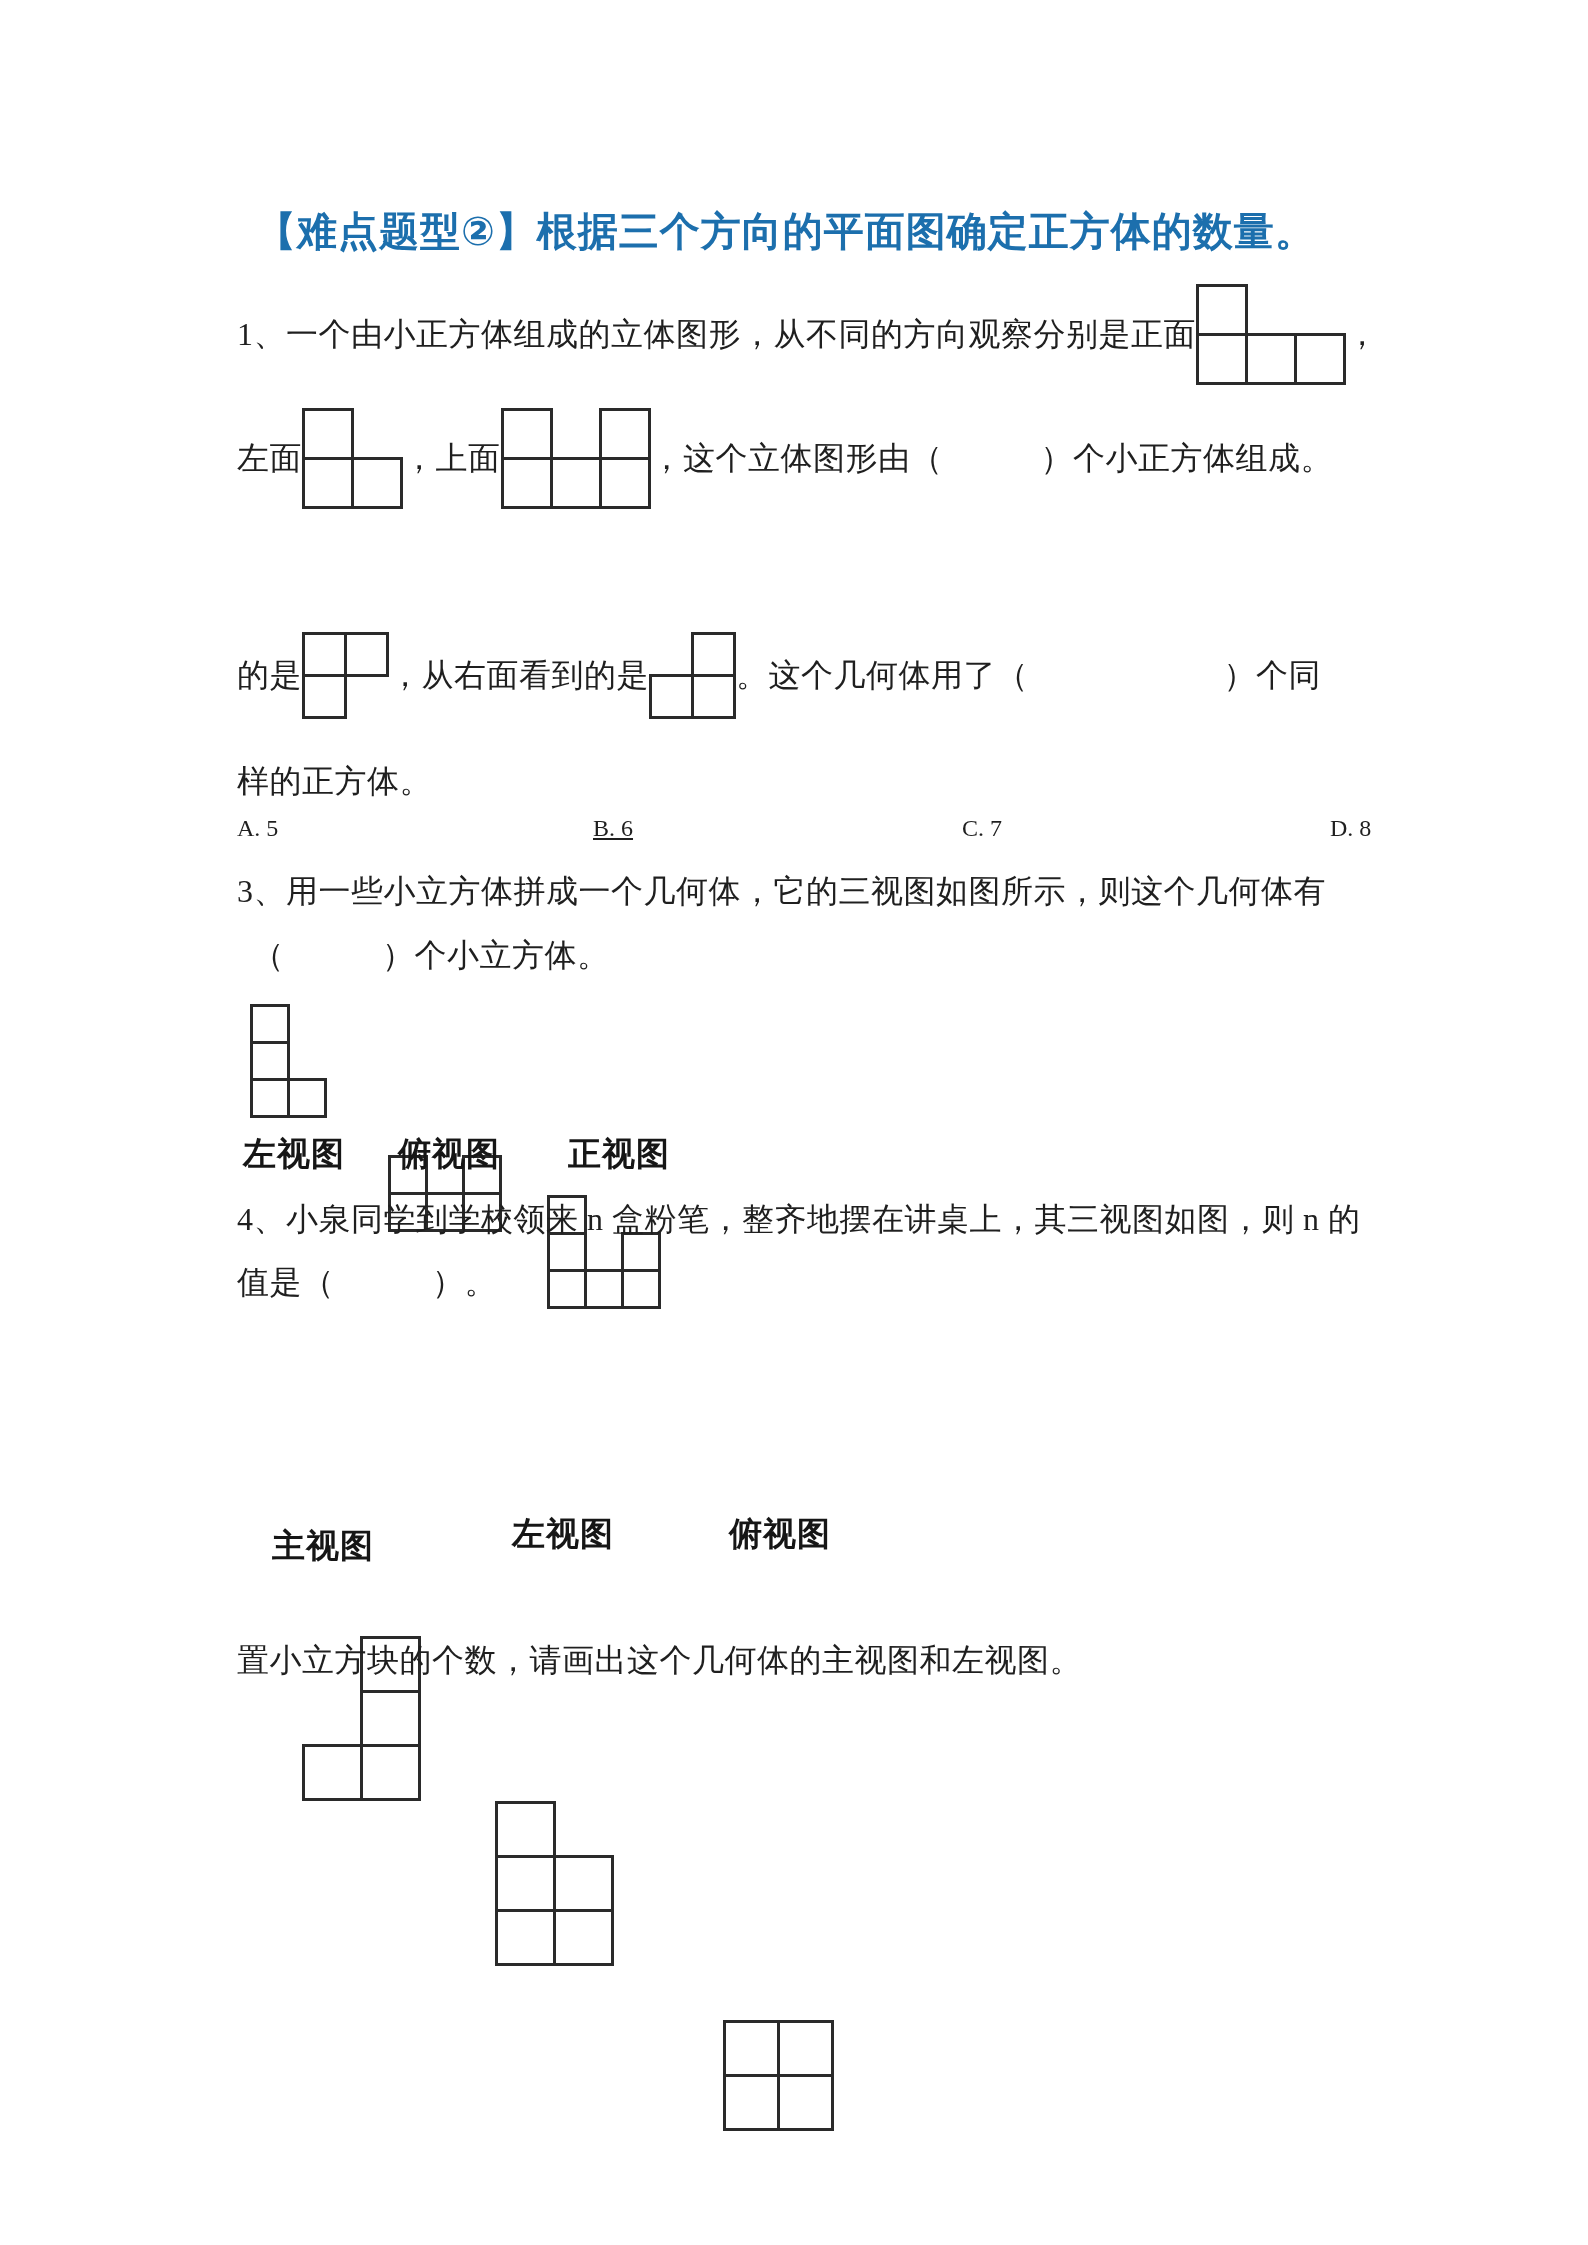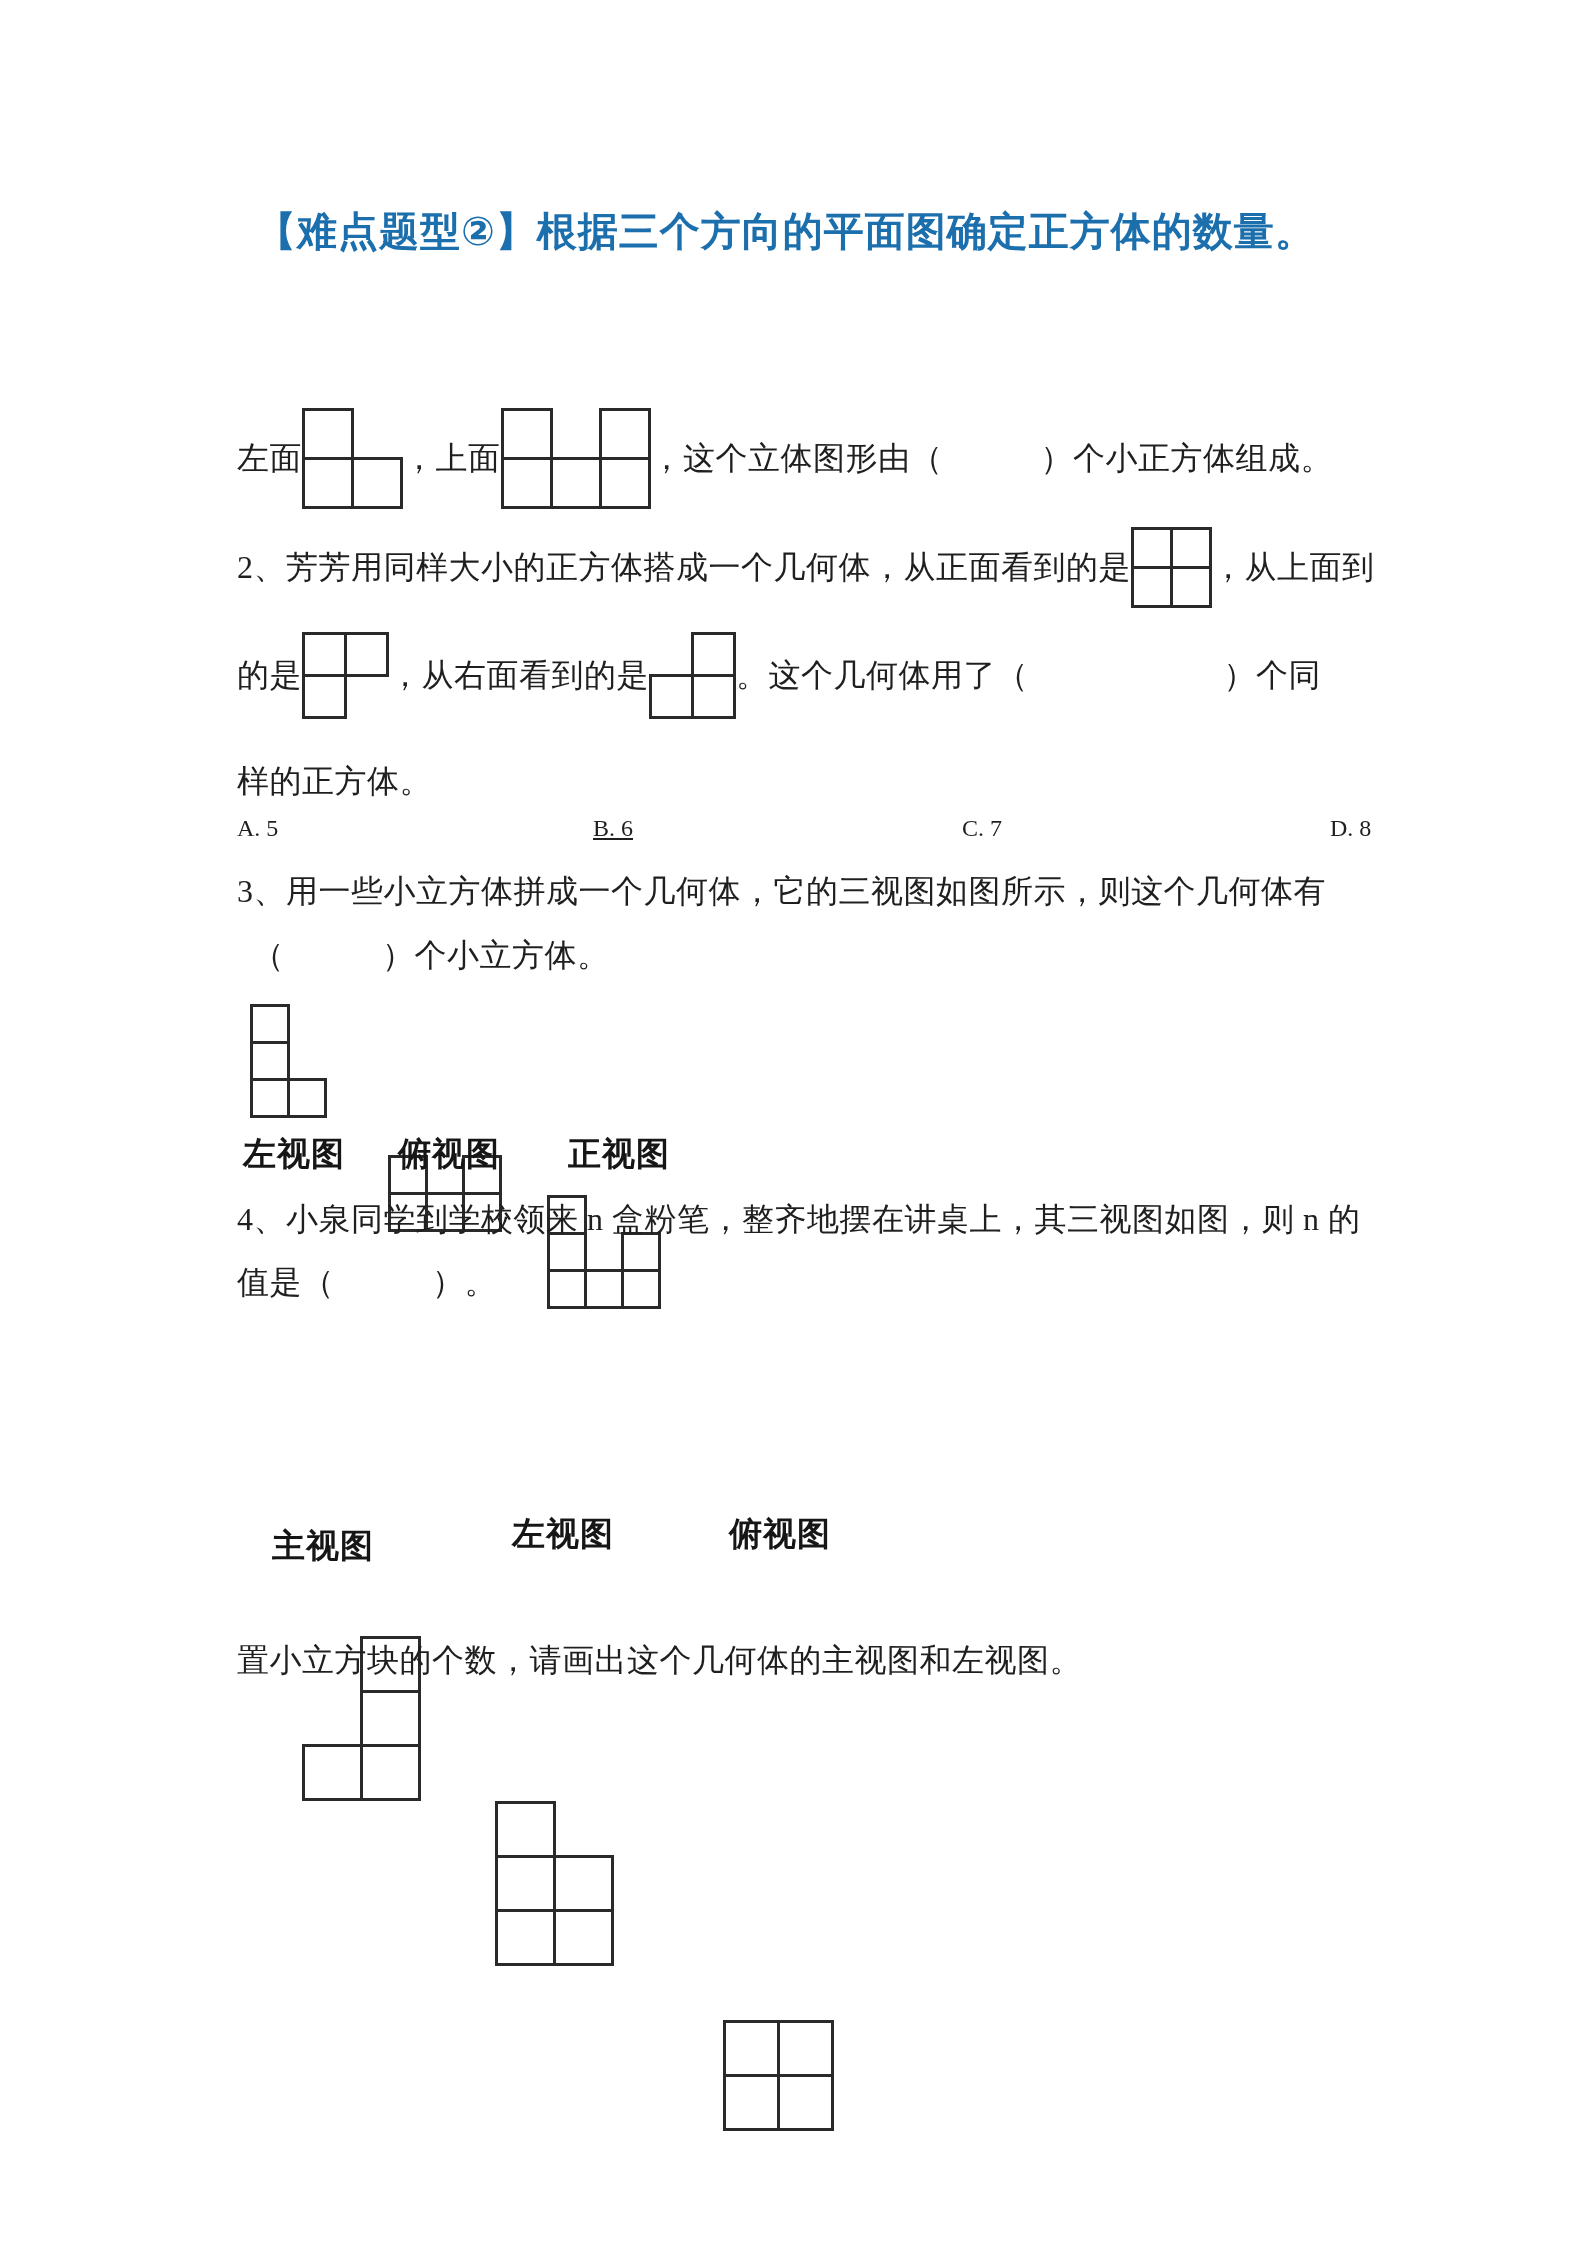--- a/index.html
+++ b/index.html
@@ -38,34 +38,34 @@
   }
   .option{font-size:24px;white-space:pre;}
 </style>
 </head>
 <body>
 
 <div id="page">
 
   <div id="heading" class="abs">【难点题型②】根据三个方向的平面图确定正方体的数量。</div>
 
+  <div class="abs inline-row" style="left:237px;top:282px;height:104px;">
+    <span class="txt">1、一个由小正方体组成的立体图形，从不同的方向观察分别是正面</span>
+    <div class="grid" style="width: 150px; height: 101px;"><div class="cell" style="left: 0px; top: 0px; width: 52px; height: 52px;"></div><div class="cell" style="left: 0px; top: 49px; width: 52px; height: 52px;"></div><div class="cell" style="left: 49px; top: 49px; width: 52px; height: 52px;"></div><div class="cell" style="left: 98px; top: 49px; width: 52px; height: 52px;"></div></div>
+    <span class="txt">，</span>
+  </div>
 
   <div class="abs inline-row" style="left:237px;top:406px;height:104px;">
     <span class="txt">左面</span>
     <div class="grid" style="width: 101px; height: 101px;"><div class="cell" style="left: 0px; top: 0px; width: 52px; height: 52px;"></div><div class="cell" style="left: 0px; top: 49px; width: 52px; height: 52px;"></div><div class="cell" style="left: 49px; top: 49px; width: 52px; height: 52px;"></div></div>
     <span class="txt">，上面</span>
     <div class="grid" style="width: 150px; height: 101px;"><div class="cell" style="left: 0px; top: 0px; width: 52px; height: 52px;"></div><div class="cell" style="left: 98px; top: 0px; width: 52px; height: 52px;"></div><div class="cell" style="left: 0px; top: 49px; width: 52px; height: 52px;"></div><div class="cell" style="left: 49px; top: 49px; width: 52px; height: 52px;"></div><div class="cell" style="left: 98px; top: 49px; width: 52px; height: 52px;"></div></div>
     <span class="txt">，这个立体图形由（　　　）个小正方体组成。</span>
   </div>
 
-  <div class="abs inline-row" style="left:237px;top:527px;height:81px;">
-    <span class="txt">2、芳芳用同样大小的正方体搭成一个几何体，从正面看到的是</span>
-    <div class="grid" style="width: 81px; height: 81px;"><div class="cell" style="left: 0px; top: 0px; width: 42px; height: 42px;"></div><div class="cell" style="left: 39px; top: 0px; width: 42px; height: 42px;"></div><div class="cell" style="left: 0px; top: 39px; width: 42px; height: 42px;"></div><div class="cell" style="left: 39px; top: 39px; width: 42px; height: 42px;"></div></div>
-    <span class="txt">，从上面到</span>
-  </div>
 
   <div class="abs inline-row" style="left:237px;top:627px;height:96px;">
     <span class="txt">的是</span>
     <div class="grid" style="width: 87px; height: 87px;"><div class="cell" style="left: 0px; top: 0px; width: 45px; height: 45px;"></div><div class="cell" style="left: 42px; top: 0px; width: 45px; height: 45px;"></div><div class="cell" style="left: 0px; top: 42px; width: 45px; height: 45px;"></div></div>
     <span class="txt">，从右面看到的是</span>
     <div class="grid" style="width: 87px; height: 87px;"><div class="cell" style="left: 42px; top: 0px; width: 45px; height: 45px;"></div><div class="cell" style="left: 0px; top: 42px; width: 45px; height: 45px;"></div><div class="cell" style="left: 42px; top: 42px; width: 45px; height: 45px;"></div></div>
     <span class="txt">。这个几何体用了（　　　　　　）个同</span>
   </div>
 
   <div class="abs txt" style="left:237px;top:762px;">样的正方体。</div>

